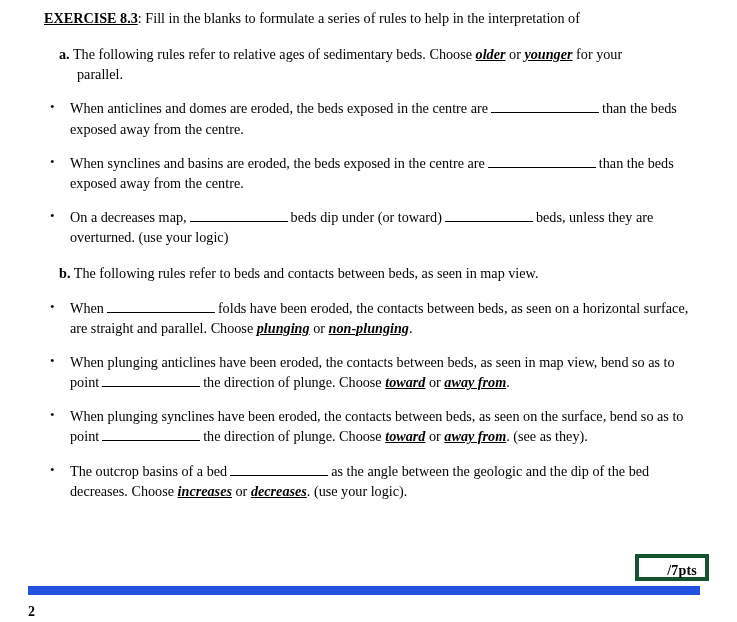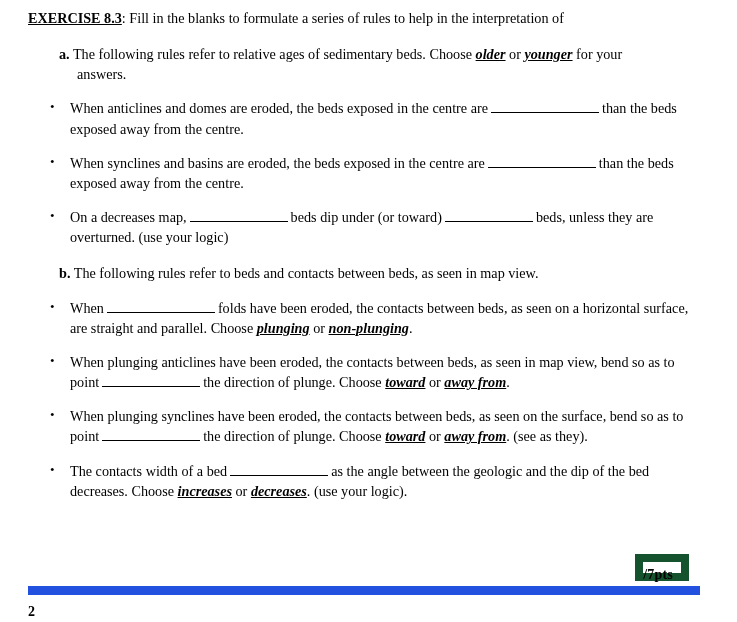--- a/index.html
+++ b/index.html
@@ -22,21 +22,21 @@
     position: relative;
     width: 737px;
     height: 622px;
     padding: 0;
     box-sizing: border-box;
   }
 
   
   .heading {
     margin: 8px 8px 0 0;
-    padding: 0 12px 0 28px;
+    padding: 0 12px 0 44px;
     text-indent: -0px;
   }
   .heading .line1 { display: block; }
   .heading .line2 {
     display: block;
     padding-left: 16px;
     white-space: nowrap;
   }
   .ex-label {
     font-weight: bold;
@@ -93,23 +93,23 @@
   }
   .blank.w-long   { width: 108px; }
   .blank.w-med    { width: 98px; }
   .blank.w-short  { width: 88px; }
 
   
   .score-box {
     position: absolute;
     left: 635px;
     top: 546px;
-    width: 54px;
+    width: 74px;
     height: 27px;
-    border: 8px solid #14532d;
+    border: 4px solid #14532d;
     background: #ffffff;
     box-sizing: border-box;
   }
   .score-box .score-text {
     display: block;
     text-align: right;
     padding: 3px 8px 0 0;
     font-weight: bold;
     font-size: 14px;
     letter-spacing: 0.2px;
@@ -147,21 +147,21 @@
 <body>
 
 <div class="page">
 
   <div class="heading">
     <span class="line1"><span class="ex-label">EXERCISE 8.3</span><span>:</span><span> Fill in the blanks to formulate a series of rules to help in the interpretation of</span></span>
   </div>
 
   <div class="subpart">
     <span class="marker">a.</span><span> The following rules refer to relative ages of sedimentary beds. Choose </span><span class="choice">older</span><span> or </span><span class="choice">younger</span><span> for your</span>
-    <span class="cont">answers.</span>
+    <span class="cont">parallel.</span>
   </div>
 
   <div class="bullet">
     <span class="dot">•</span><span>When anticlines and domes are eroded, the beds exposed in the centre are</span><span class="blank w-long"></span><span>than</span>
     <span class="cont-line">the beds exposed away from the centre.</span>
   </div>
 
   <div class="bullet">
     <span class="dot">•</span><span>When synclines and basins are eroded, the beds exposed in the centre are</span><span class="blank w-long"></span><span>than</span>
     <span class="cont-line">the beds exposed away from the centre.</span>
@@ -186,21 +186,21 @@
     <span class="cont-line"><span>bend so as to point</span><span class="blank w-med"></span><span>the direction of plunge. Choose </span><span class="choice">toward</span><span> or </span><span class="choice">away from</span><span>.</span></span>
   </div>
 
   <div class="bullet">
     <span class="dot">•</span><span>When plunging synclines have been eroded, the contacts between beds, as seen on the surface,</span>
     <span class="cont-line"><span>bend so as to point</span><span class="blank w-med"></span><span>the direction of plunge. Choose </span><span class="choice">toward</span><span> or </span><span class="choice">away from</span><span>. (see</span></span>
     <span class="cont-line">as they).</span>
   </div>
 
   <div class="bullet">
-    <span class="dot">•</span><span>The contacts width of a bed</span><span class="blank w-med"></span><span>as the angle between the geologic and the dip of the</span>
+    <span class="dot">•</span><span>The outcrop basins of a bed</span><span class="blank w-med"></span><span>as the angle between the geologic and the dip of the</span>
     <span class="cont-line"><span>bed decreases. Choose </span><span class="choice">increases</span><span> or </span><span class="choice">decreases</span><span>. (use your logic).</span></span>
   </div>
 
   <div class="score-box">
     <span class="score-text">/7pts</span>
   </div>
 
   <div class="blue-rules">
     <span class="rule r1" style="background: rgb(35, 81, 223);"></span>
     <span class="gap1"></span>

